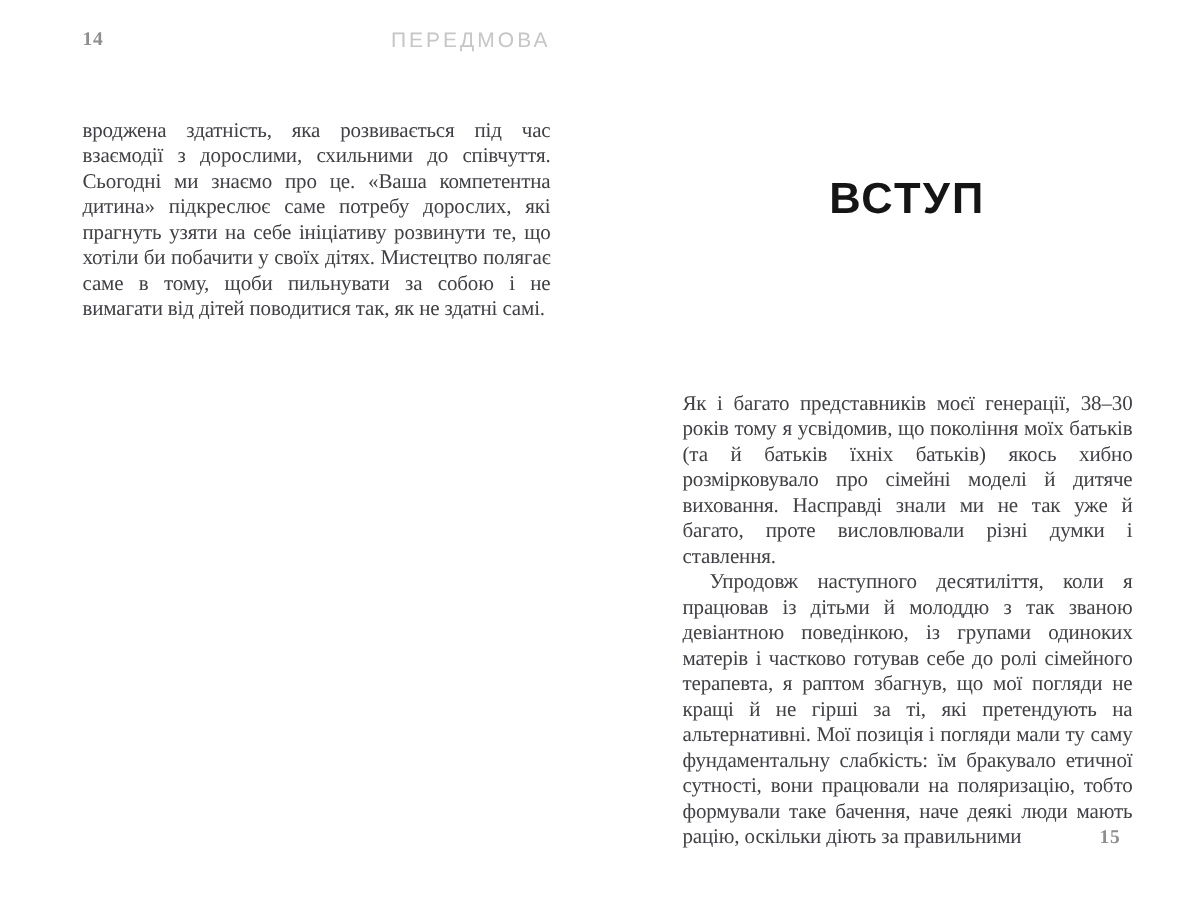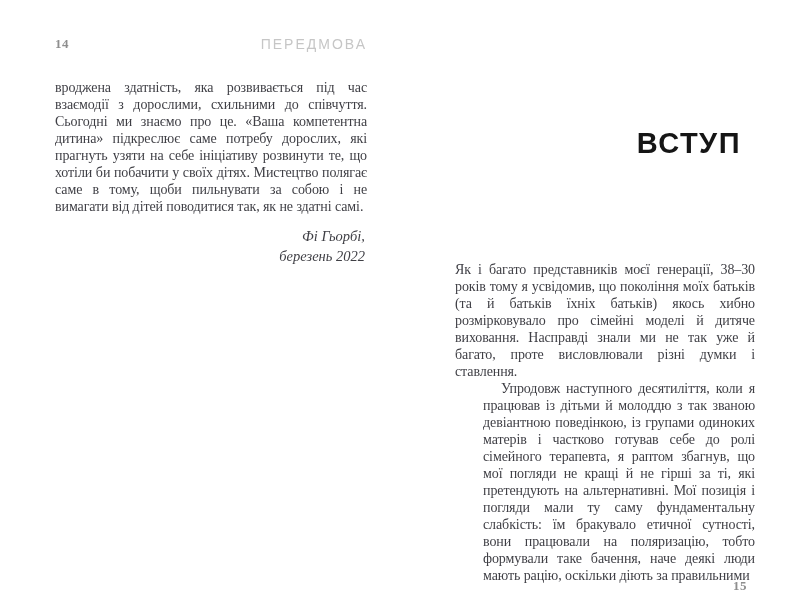--- a/index.html
+++ b/index.html
@@ -18,21 +18,21 @@
   .page {
     position: absolute;
     top: 0;
     height: 600px;
   }
   .page-left  { left: 55px;  width: 312px; }
   .page-right { left: 455px; width: 300px; }
 
   .header-row {
     position: absolute;
-    top: 36px;
+    top: 18px;
     left: 0;
     right: 0;
     display: flex;
     justify-content: space-between;
     align-items: flex-end;
     gap: 16px;
   }
   .folio {
     font-family: "Liberation Serif", serif;
     font-size: 13px;
@@ -72,60 +72,56 @@
     font-size: 14.5px;
     line-height: 20px;
     color: #3f3f45;
   }
 
   .chapter-title {
     position: absolute;
     top: 114px;
     left: 0;
     right: 0;
-    margin: 14px;
-    text-align: right;
+    margin: 4px;
+    text-align: center;
     font-family: "Liberation Sans", sans-serif;
     font-weight: bold;
     font-size: 29px;
     line-height: 30px;
     letter-spacing: 1.5px;
     color: #151515;
   }
   .right-body {
     position: absolute;
     top: 261px;
     left: 0;
     right: 0;
   }
-  .indented { text-indent: 18px; margin-left: 28px; }
+  .indented { text-indent: 18px; }
 
   .folio-bottom {
     position: absolute;
-    top: 578px;
+    top: 550px;
     right: 8px;
   }
 </style>
 </head>
 <body>
 
 <div class="spread">
 
   <div class="page page-left">
     <div class="header-row">
       <span class="folio">14</span>
       <span class="running-header">ПЕРЕДМОВА</span>
     </div>
 
     <p class="body-text left-body">вроджена здатність, яка розвивається під час взаємодії з дорослими, схильними до співчуття. Сьогодні ми знаємо про це. «Ваша компетентна дитина» підкреслює саме потребу дорослих, які прагнуть узяти на себе ініціативу розвинути те, що хотіли би побачити у своїх дітях. Мистецтво полягає саме в тому, щоби пильнувати за собою і не вимагати від дітей поводитися так, як не здатні самі.</p>
 
-    <div class="attribution">
-      <div>Фі Гьорбі,</div>
-      <div>березень 2022</div>
-    </div>
   </div>
 
   <div class="page page-right">
     <h1 class="chapter-title">ВСТУП</h1>
 
     <div class="right-body">
       <p class="body-text">Як і багато представників моєї генерації, 38–30 років тому я усвідомив, що покоління моїх батьків (та й батьків їхніх батьків) якось хибно розмірковувало про сімейні моделі й дитяче виховання. Насправді знали ми не так уже й багато, проте висловлювали різні думки і ставлення.</p>
       <p class="body-text indented">Упродовж наступного десятиліття, коли я працював із дітьми й молоддю з так званою девіантною поведінкою, із групами одиноких матерів і частково готував себе до ролі сімейного терапевта, я раптом збагнув, що мої погляди не кращі й не гірші за ті, які претендують на альтернативні. Мої позиція і погляди мали ту саму фундаментальну слабкість: їм бракувало етичної сутності, вони працювали на поляризацію, тобто формували таке бачення, наче деякі люди мають рацію, оскільки діють за правильними</p>
     </div>
 

